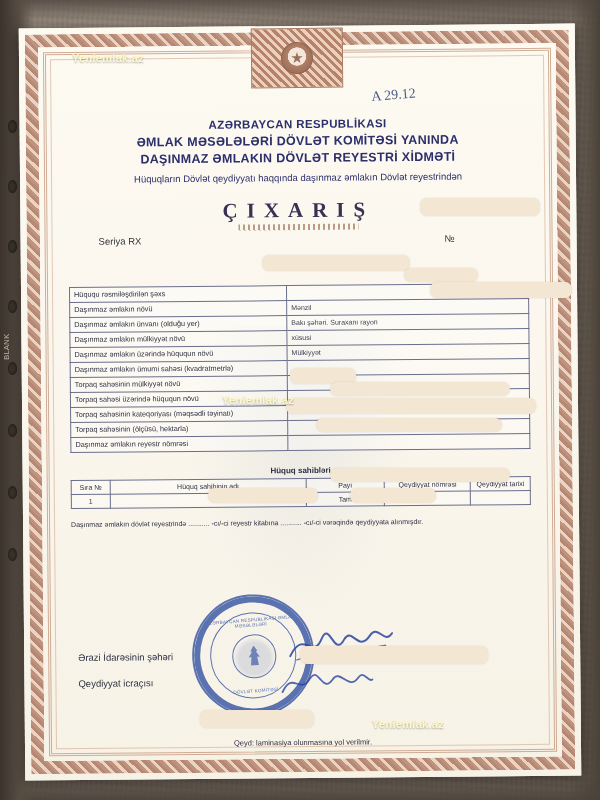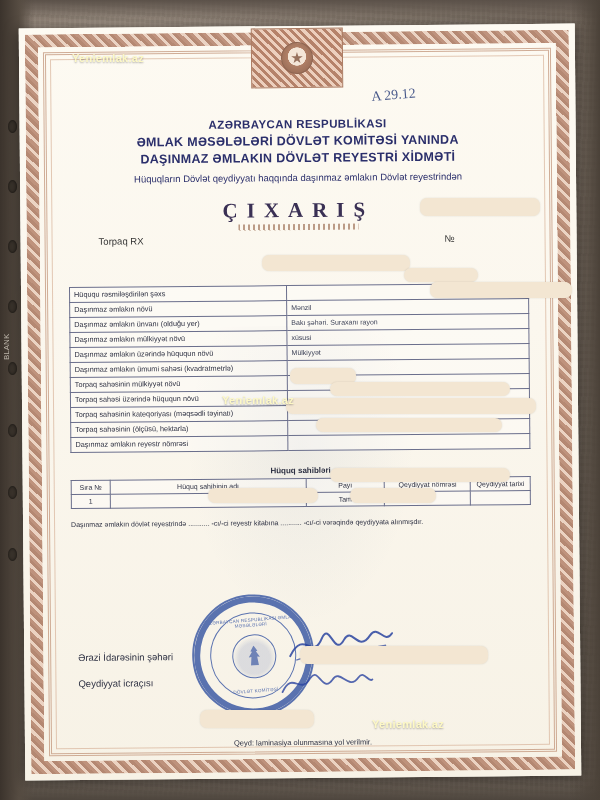--- a/index.html
+++ b/index.html
@@ -430,21 +430,21 @@
 
     <div class="hand-num">A 29.12</div>
 
     <div class="hdr hdr-l1">AZƏRBAYCAN RESPUBLİKASI</div>
     <div class="hdr hdr-l2">ƏMLAK MƏSƏLƏLƏRİ DÖVLƏT KOMİTƏSİ YANINDA</div>
     <div class="hdr hdr-l3">DAŞINMAZ ƏMLAKIN DÖVLƏT REYESTRİ XİDMƏTİ</div>
     <div class="hdr-sub">Hüquqların Dövlət qeydiyyatı haqqında daşınmaz əmlakın Dövlət reyestrindən</div>
     <div class="title">ÇIXARIŞ</div>
     <div class="title-rule"></div>
 
-    <div class="seria">Torpaq RX</div>
+    <div class="seria">Seriya RX</div>
     <div class="nomre">№</div>
 
     <table class="tbl">
       <tbody>
           <tr>
         <td class="lbl">Hüququ rəsmiləşdirilən şəxs</td>
         <td class="val"></td>
       </tr>
       <tr>
         <td class="lbl">Daşınmaz əmlakın növü</td>

